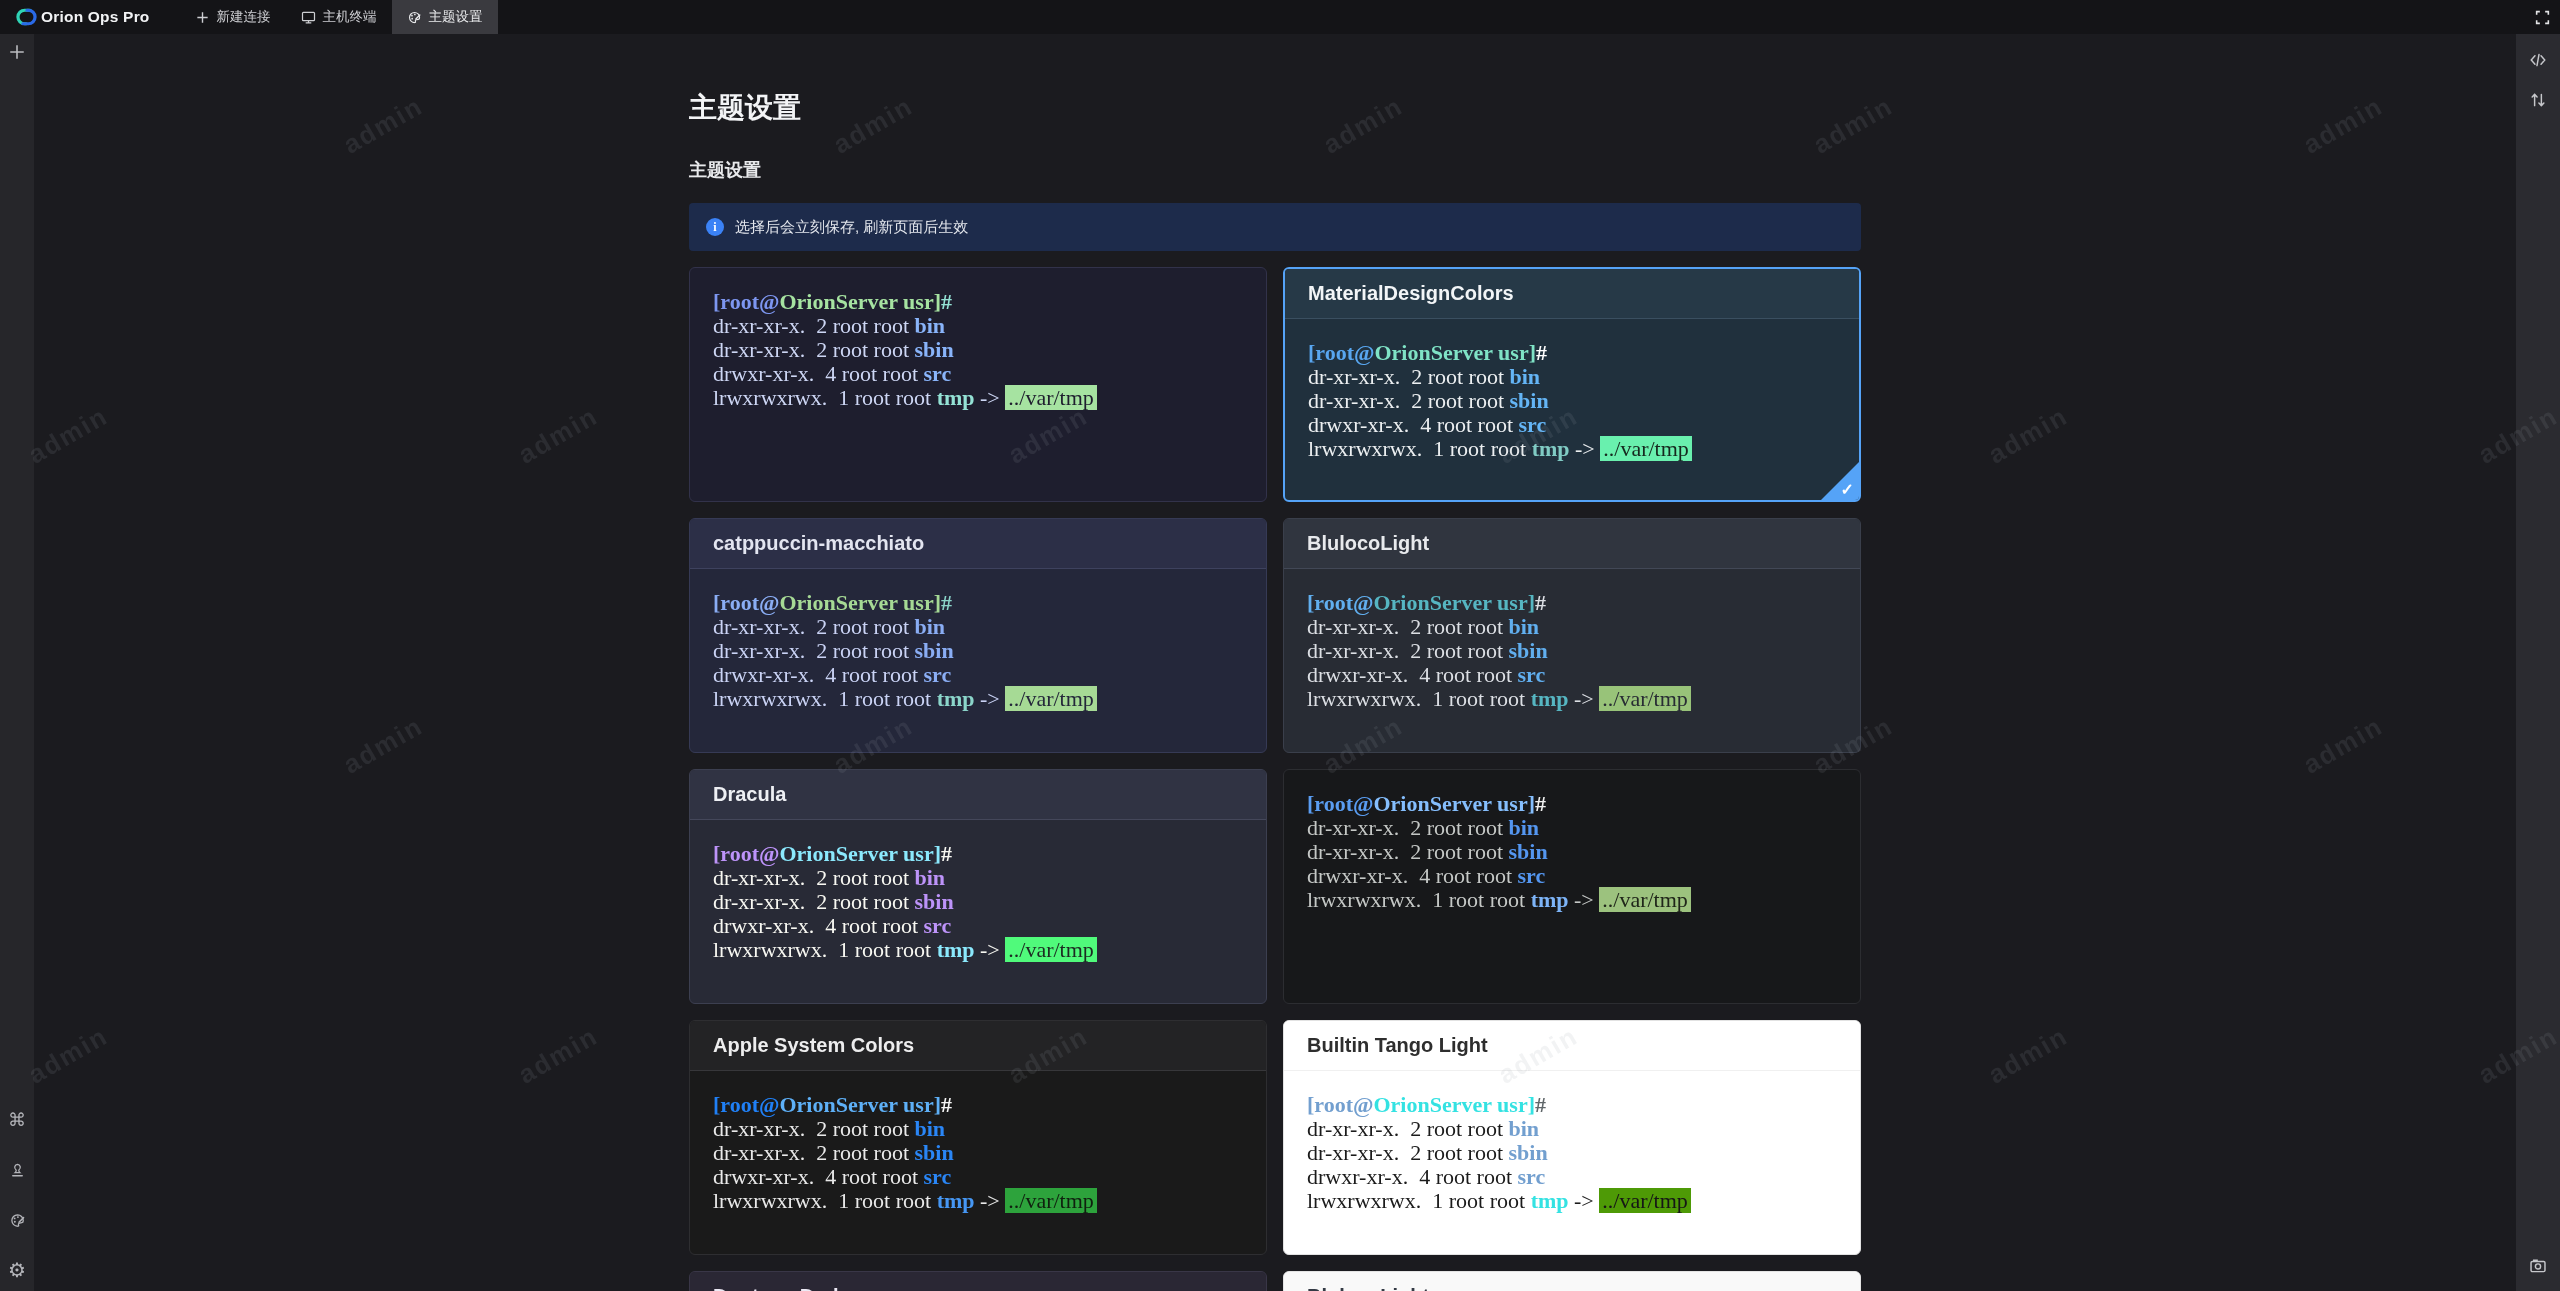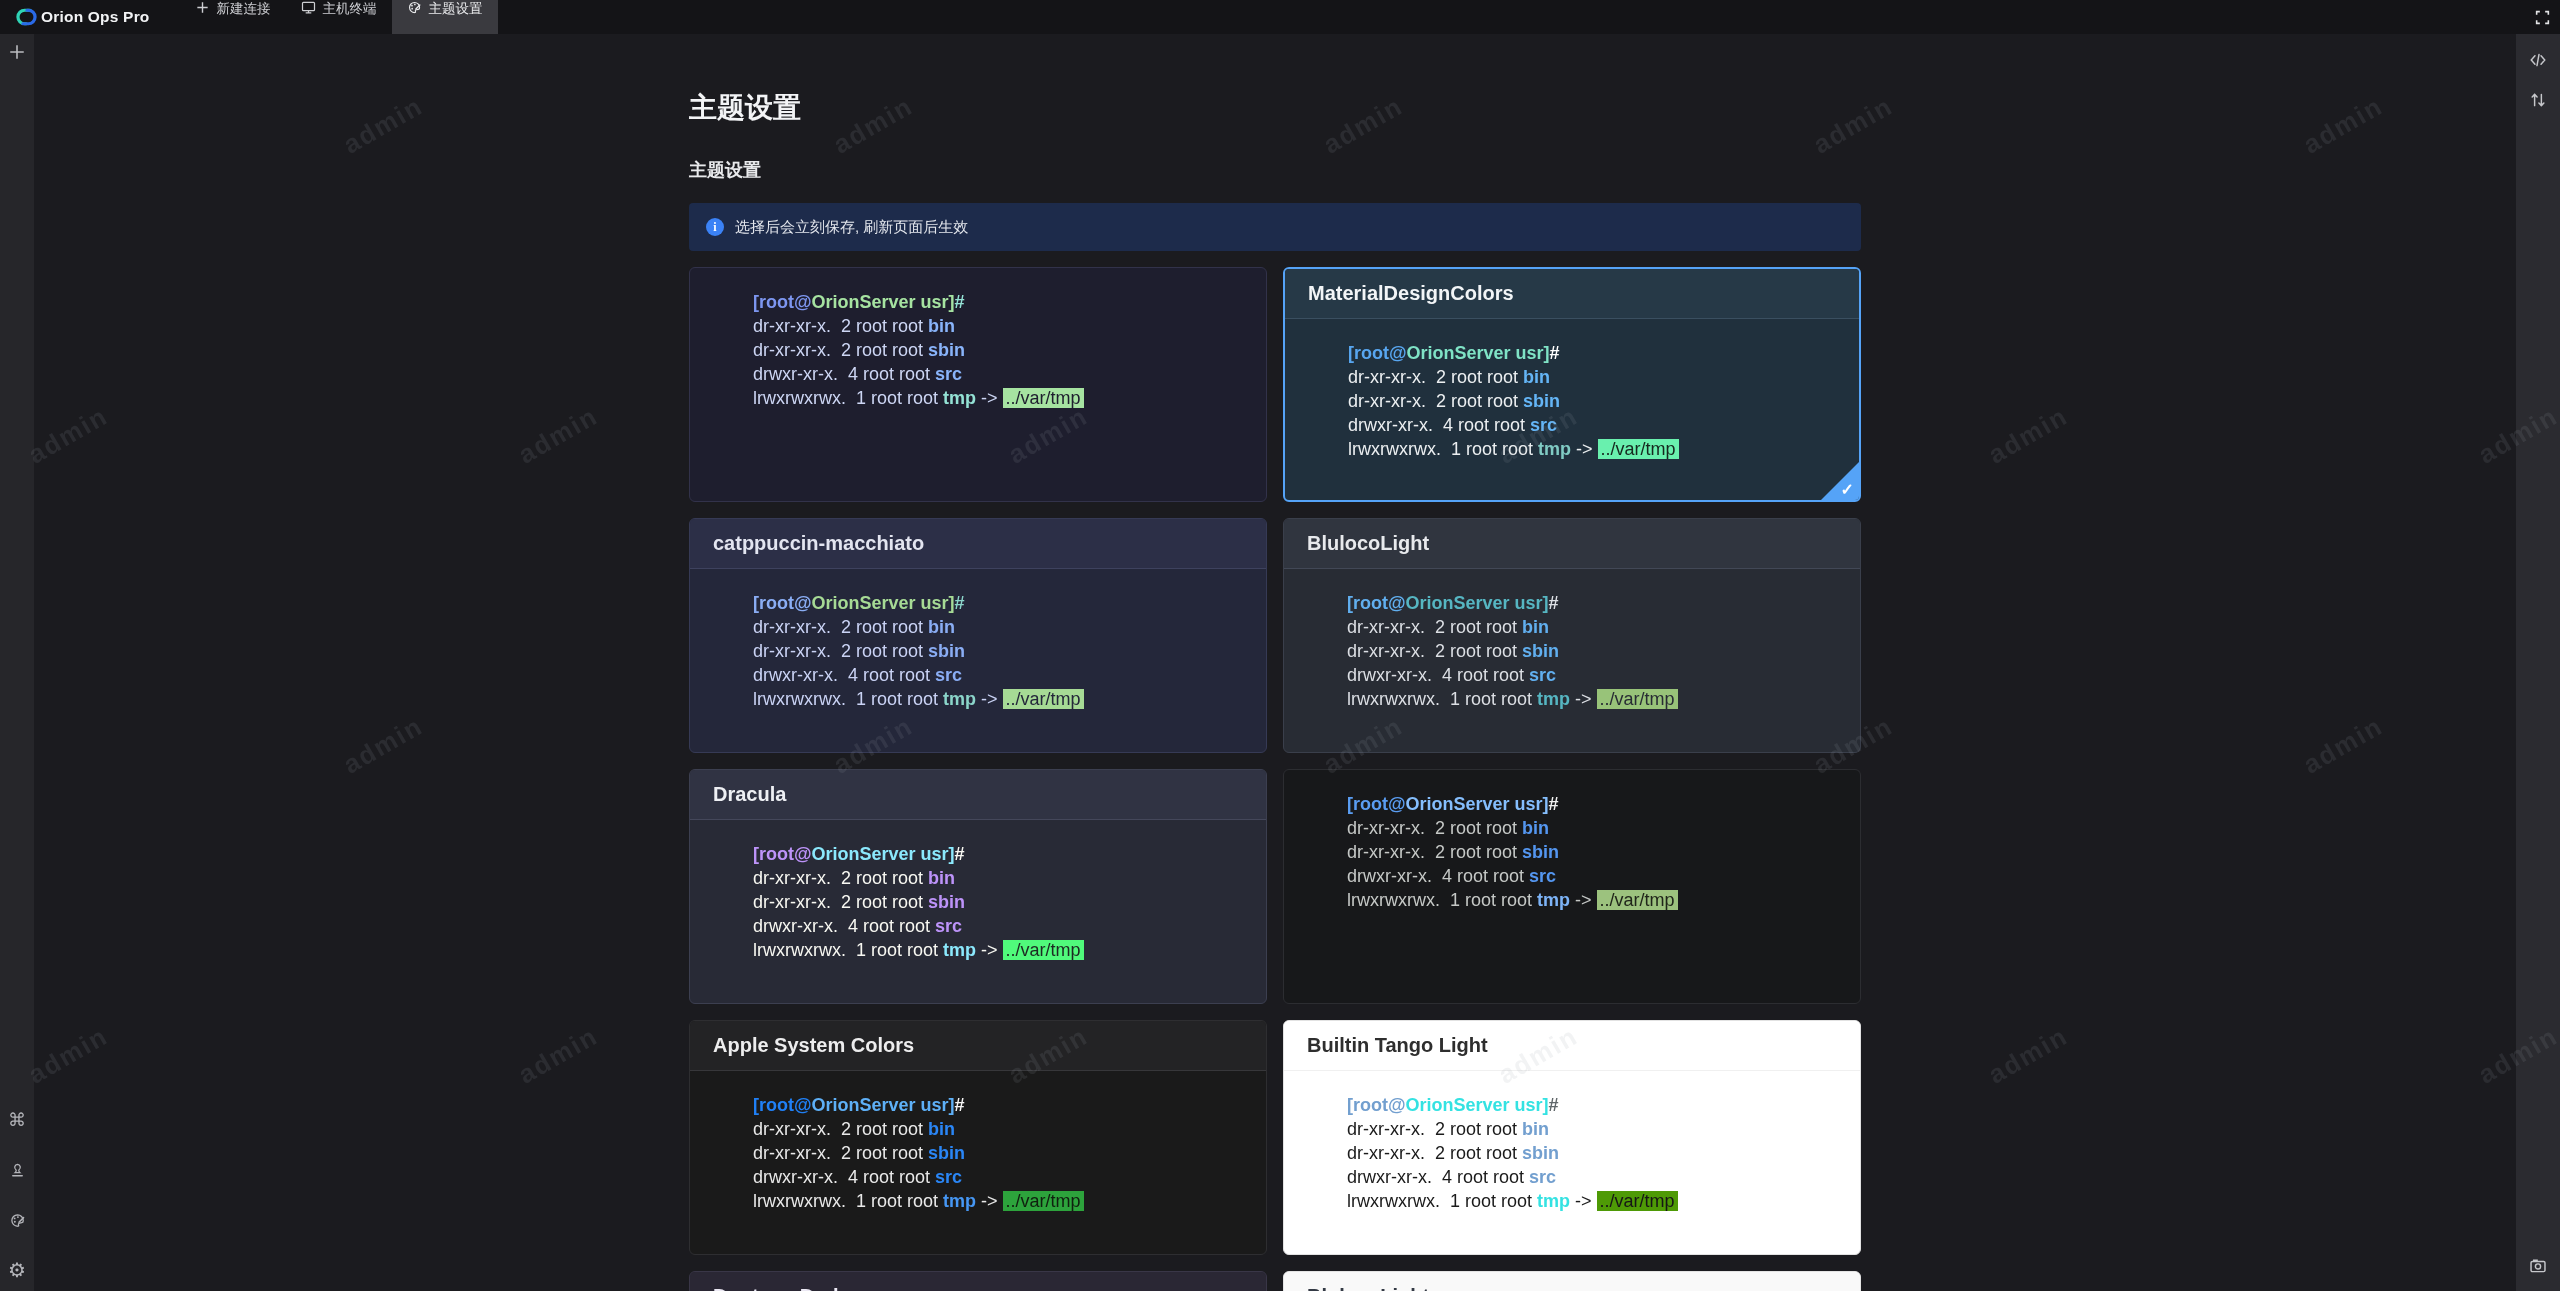--- a/index.html
+++ b/index.html
@@ -5,21 +5,21 @@
   * { box-sizing: border-box; }
   html,body { margin:0; padding:0; width:2560px; height:1291px; overflow:hidden;
               background:#1b1b1f; font-family:"Liberation Sans", sans-serif; }
 
   
   .topbar { position:absolute; top:0; left:0; right:0; height:34px; background:#141417;
             display:flex; align-items:center; z-index:5; }
   .brand { display:flex; align-items:center; gap:1px; padding:0 16px 0 13px; }
   .brand-name { color:#f2f3f5; font-weight:bold; font-size:15.5px; letter-spacing:.2px; white-space:nowrap; }
   .tabs { display:flex; height:100%; margin-left:14px; }
-  .tab { display:flex; align-items:flex-start; gap:7px; padding:0 15px; color:#cdced2;
+  .tab { display:flex; align-items:center; gap:7px; padding:0 15px; color:#cdced2;
          font-size:13.5px; cursor:pointer; white-space:nowrap; }
   .tab svg { width:15px; height:15px; }
   .tab.active { background:#3a3a3f; color:#eaebed; }
   .fullscreen-btn { position:absolute; right:9px; top:0; height:34px; display:flex;
                     align-items:center; color:#e4e5e7; cursor:pointer; }
   .fullscreen-btn svg { width:17px; height:17px; }
 
   
   .side-left { position:absolute; top:34px; left:0; bottom:0; width:34px; background:#26262a;
                display:flex; flex-direction:column; align-items:center; z-index:4; }
@@ -55,22 +55,22 @@
   .notice-text { color:#e4e7ed; font-size:15px; }
 
   
   .grid { margin-top:16px; display:grid; grid-template-columns:1fr 1fr; gap:16px; grid-auto-rows:235px; }
   .card { position:relative; border-radius:6px; border:1px solid var(--bord);
           background:var(--term); overflow:hidden; cursor:pointer; }
   .card.selected { border:2px solid #55a3f7; }
   .card-header { height:50px; display:flex; align-items:center; padding:0 23px;
                  background:var(--hdr); border-bottom:1px solid var(--divi); }
   .card-title { font-size:20px; font-weight:bold; color:var(--ttl); }
-  .card-body { padding:22px 23px 0; font-family:Liberation Sans, sans-serif;
-               font-size:18px; line-height:24px; color:var(--fg); white-space:pre;margin-left:40px; }
+  .card-body { padding:22px 23px 0; font-family:Liberation Serif, serif;
+               font-size:22px; line-height:24px; color:var(--fg); white-space:pre; }
   .t-prompt { font-weight:bold; }
   .p-user { color:var(--puser); }
   .p-host { color:var(--phost); }
   .p-hash { color:var(--phash); }
   .t-dir  { color:var(--dir); font-weight:bold; }
   .t-sym  { color:var(--sym); font-weight:bold; }
   .t-link { background:var(--lbg); color:var(--lfg); padding:0 3px; }
 
   .corner { position:absolute; right:-2px; bottom:-2px; width:0; height:0; border-style:solid;
             border-width:0 0 42px 42px; border-color:transparent transparent #55a3f7 transparent; }

